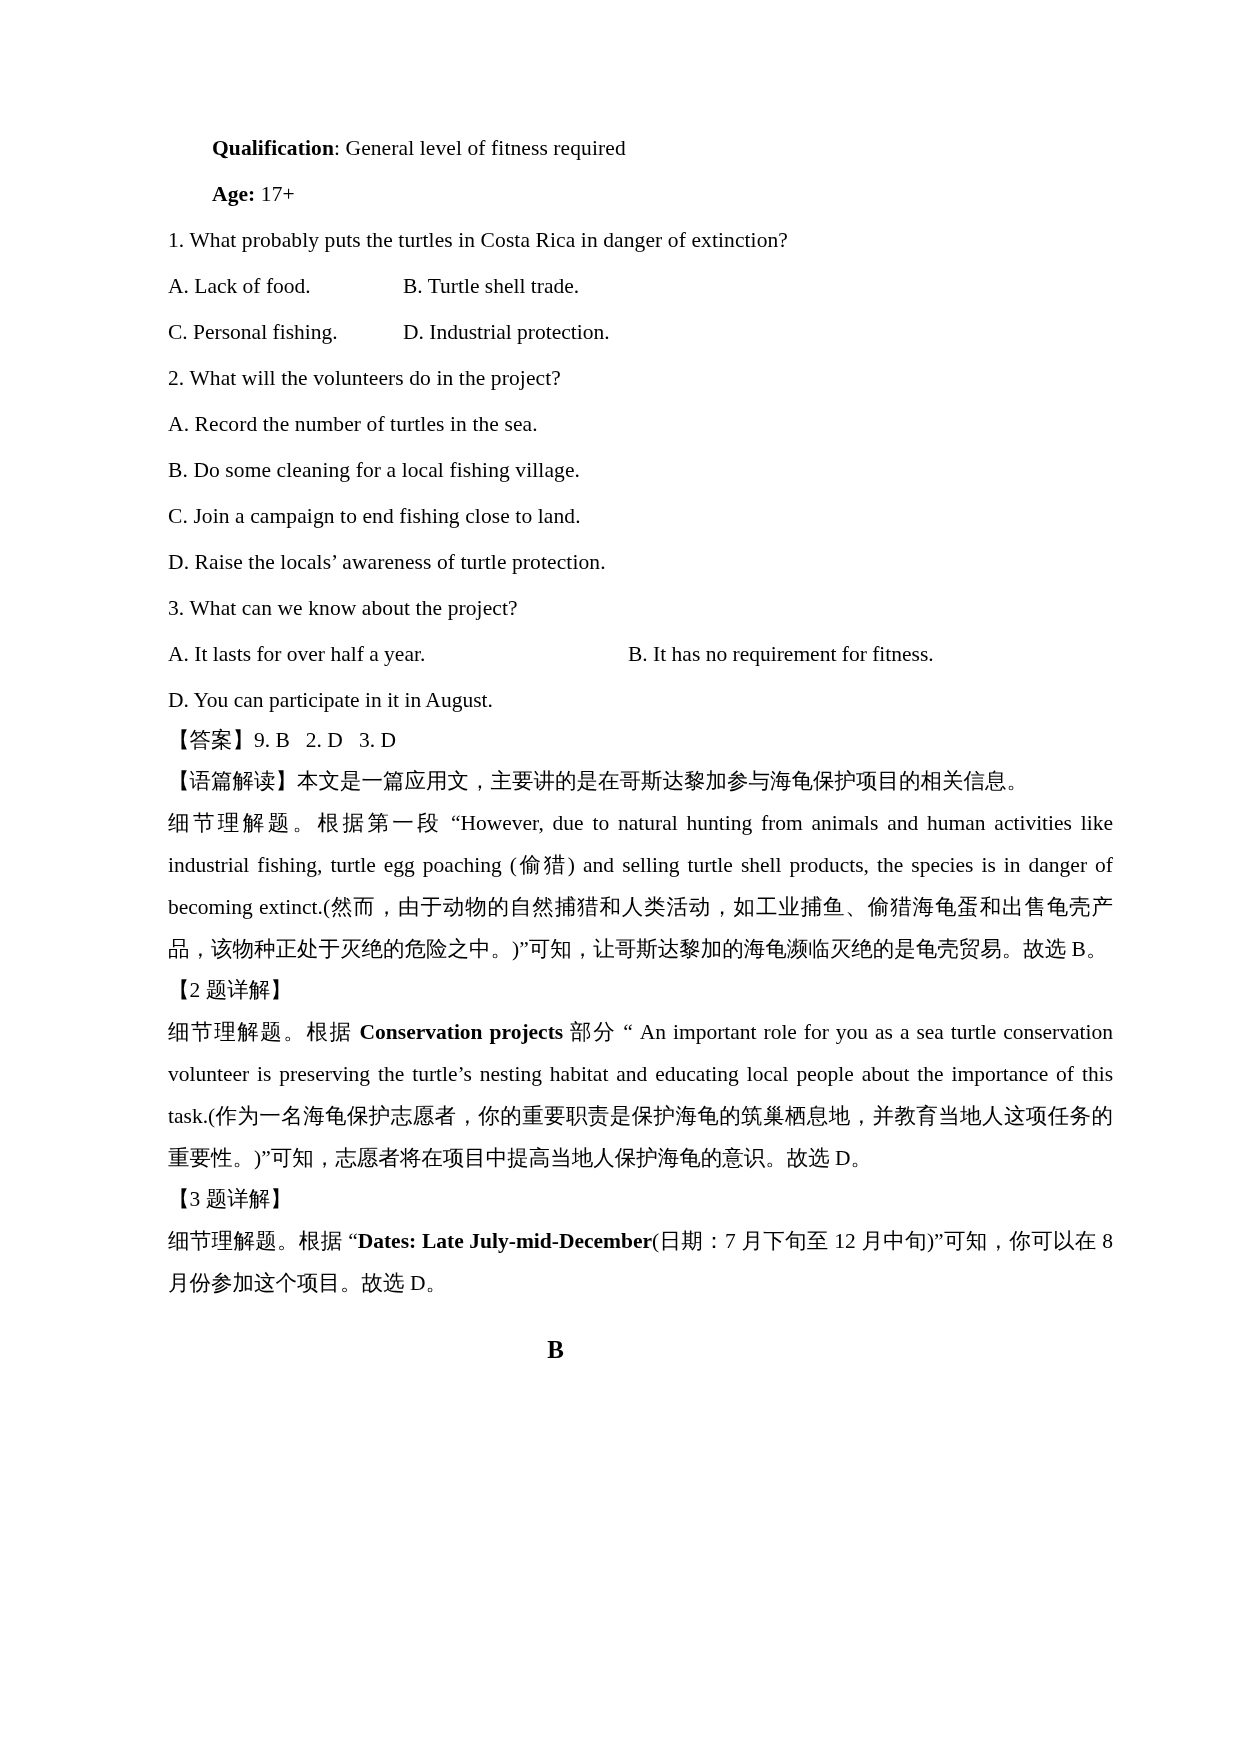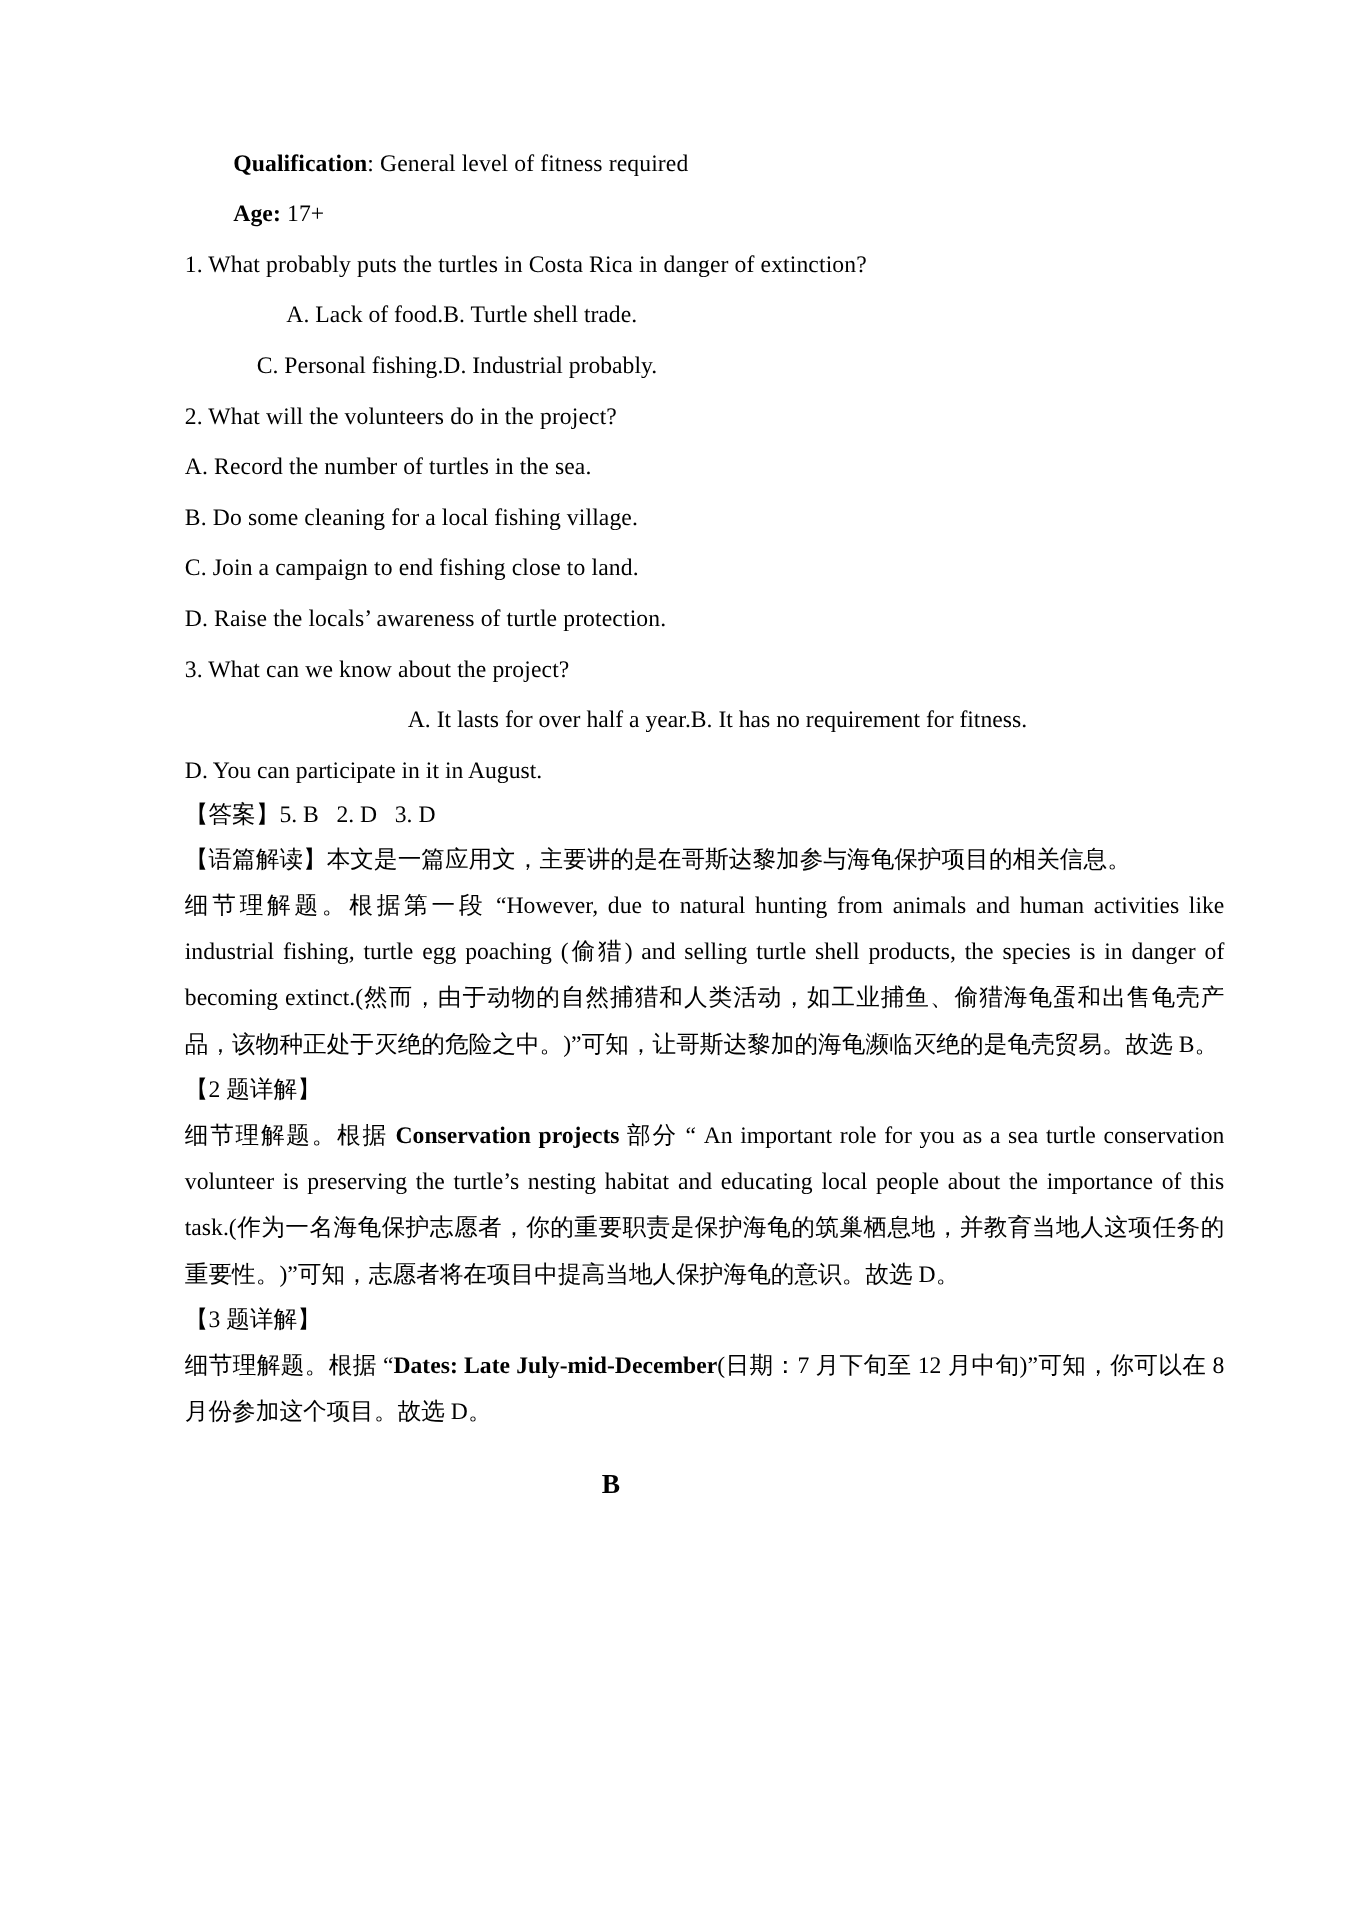--- a/index.html
+++ b/index.html
@@ -40,21 +40,21 @@
   }
 
   .bold { font-weight: bold; }
 
   
   .opt-row {
     display: flex;
     font-size: 21.5px;
     line-height: 40px;
   }
-  .opt-row .col-a { width: 235px; flex: 0 0 235px; text-align: right; }
+  .opt-row .col-a { width: 235px; flex: 0 0 235px; }
   .opt-row.wide .col-a { width: 460px; flex: 0 0 460px; }
   .opt-row .col-b { flex: 1 1 auto; }
 
   
   .para {
     font-size: 21.5px;
     line-height: 42px;
     margin: 0;
     text-align: justify;
     text-justify: inter-character;
@@ -101,21 +101,21 @@
 
     <p class="line">1. What probably puts the turtles in Costa Rica in danger of extinction?</p>
     <div class="v2"></div>
     <div class="opt-row">
       <span class="col-a">A. Lack of food.</span>
       <span class="col-b">B. Turtle shell trade.</span>
     </div>
     <div class="v2"></div>
     <div class="opt-row">
       <span class="col-a">C. Personal fishing.</span>
-      <span class="col-b">D. Industrial probably.</span>
+      <span class="col-b">D. Industrial protection.</span>
     </div>
 
     <div class="v2"></div>
 
     <p class="line">2. What will the volunteers do in the project?</p>
     <div class="v2"></div>
     <p class="line">A. Record the number of turtles in the sea.</p>
     <div class="v2"></div>
     <p class="line">B. Do some cleaning for a local fishing village.</p>
     <div class="v2"></div>
@@ -129,21 +129,21 @@
     <div class="v2"></div>
     <div class="opt-row wide">
       <span class="col-a">A. It lasts for over half a year.</span>
       <span class="col-b">B. It has no requirement for fitness.</span>
     </div>
     <div class="v2"></div>
     <div class="opt-row wide">
       <span class="col-b">D. You can participate in it in August.</span>
     </div>
 
-    <p class="answer-line"><span>【答案】</span><span>5. B</span><span class="sp"></span><span>2. D</span><span class="sp"></span><span>3. D</span></p>
+    <p class="answer-line"><span>【答案】</span><span>9. B</span><span class="sp"></span><span>2. D</span><span class="sp"></span><span>3. D</span></p>
 
     <p class="answer-line"><span>【语篇解读】</span><span>本文是一篇应用文，主要讲的是在哥斯达黎加参与海龟保护项目的相关信息。</span></p>
 
     <p class="para"><span>细节理解题。根据第一段 “</span><span>However, due to natural hunting from animals and human activities like industrial fishing, turtle egg poaching (偷猎) and selling turtle shell products, the species is in danger of becoming extinct.</span><span>(然而，由于动物的自然捕猎和人类活动，如工业捕鱼、偷猎海龟蛋和出售龟壳产品，该物种正处于灭绝的危险之中。)</span><span>”可知，让哥斯达黎加的海龟濒临灭绝的是龟壳贸易。故选 B。</span></p>
 
     <p class="head-cn">【2 题详解】</p>
     <p class="para spread"><span>细节理解题。根据 </span><span class="bold">Conservation projects</span><span> 部分 “ </span><span>An important role for you as a sea turtle conservation volunteer is preserving the turtle’s nesting habitat and educating local people about the importance of this task.</span><span>(作为一名海龟保护志愿者，你的重要职责是保护海龟的筑巢栖息地，并教育当地人这项任务的重要性。)</span><span>”可知，志愿者将在项目中提高当地人保护海龟的意识。故选 D。</span></p>
 
     <p class="head-cn">【3 题详解】</p>
     <p class="para"><span>细节理解题。根据 “</span><span class="bold">Dates: Late July-mid-December</span><span>(日期：7 月下旬至 12 月中旬)</span><span>”可知，你可以在 8 月份参加这个项目。故选 D。</span></p>

